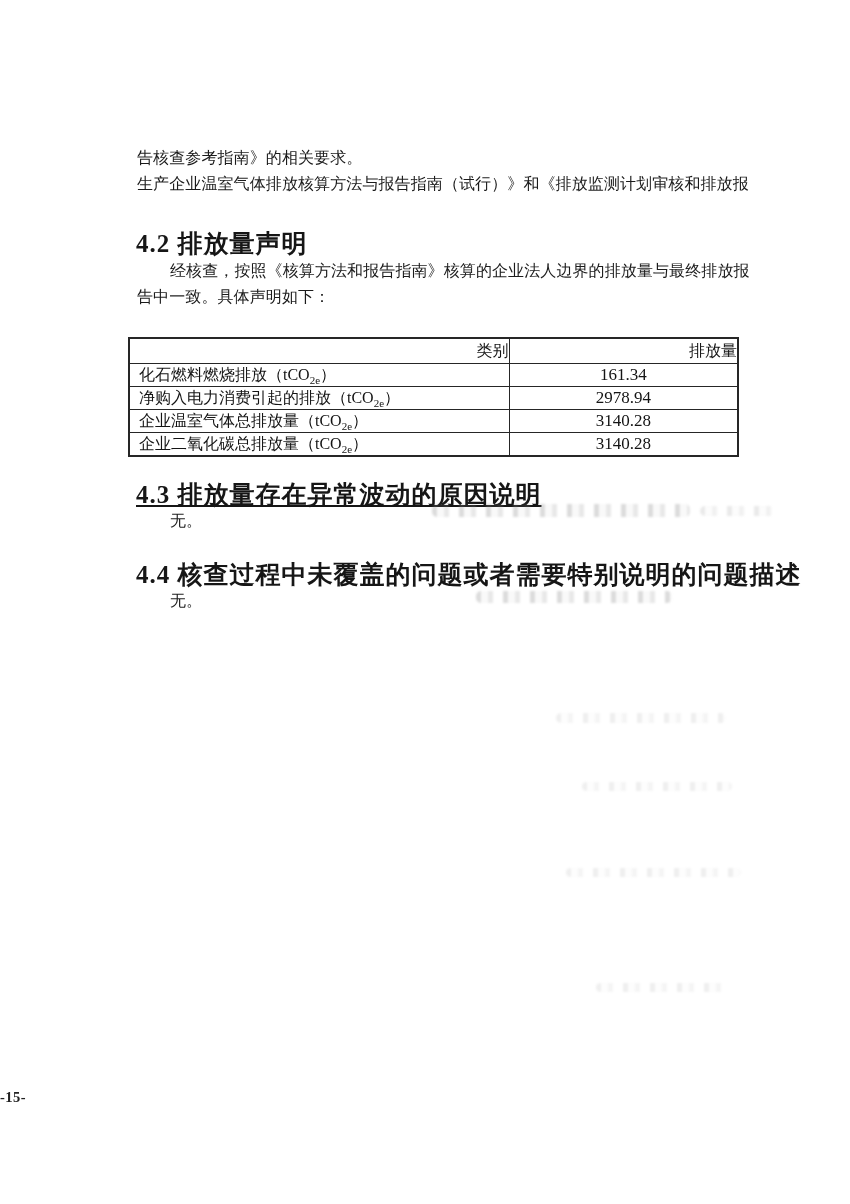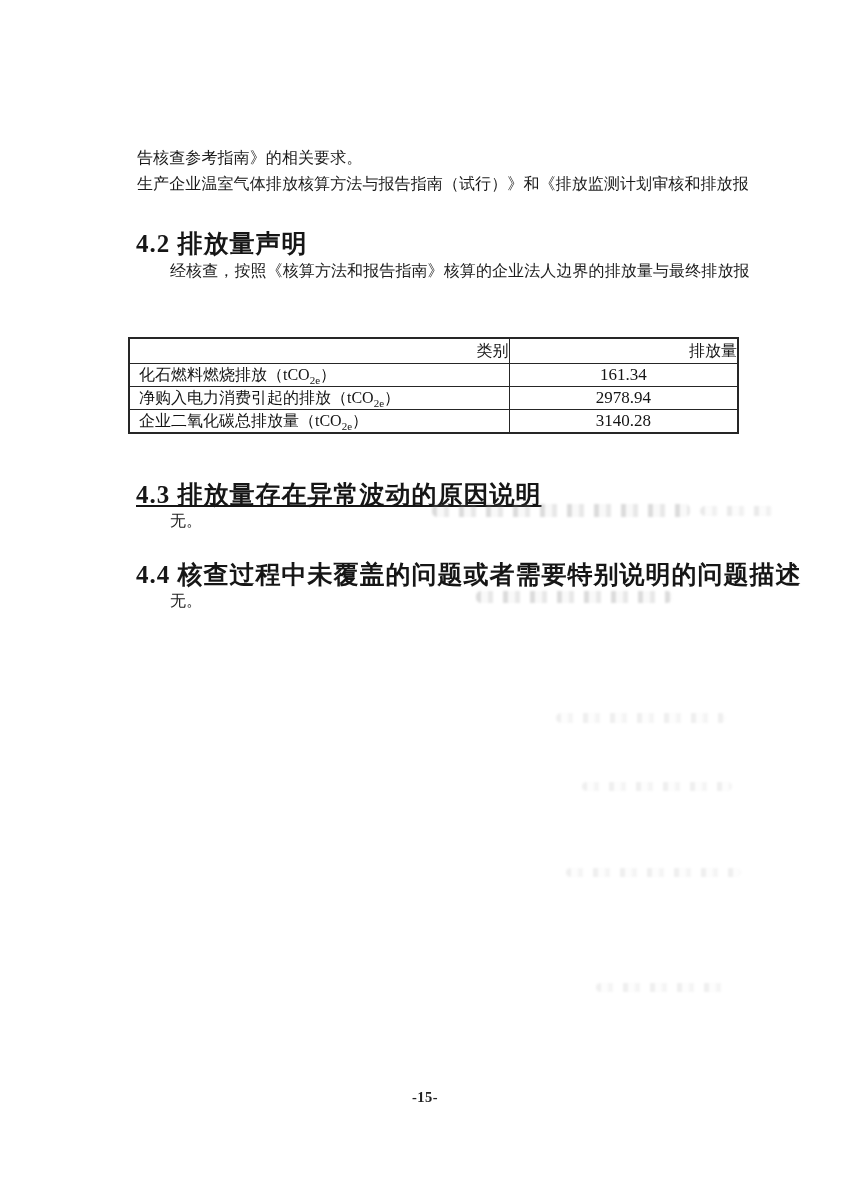--- a/index.html
+++ b/index.html
@@ -66,21 +66,21 @@
     padding: 0;
     font-size: 17px;
   }
   .latin { letter-spacing: 0; }
   sub.unit-sub { font-size: 11px; line-height: 0; letter-spacing: 0; }
   .footer {
     position: absolute;
     left: 0;
     top: 1089px;
     width: 850px;
-    text-align: center;
+    text-align: left;
     font-size: 14.5px;
     font-weight: bold;
     letter-spacing: 0.5px;
     color: #222;
   }
   
   .artifact {
     position: absolute;
     border-radius: 5px;
     filter: blur(1.3px);
@@ -99,20 +99,21 @@
 
   <p class="para" style="left:137px; top:145px;">
     <span class="line">告核查参考指南》的相关要求。</span>
     <span class="line">生产企业温室气体排放核算方法与报告指南（试行）》和《排放监测计划审核和排放报</span>
   </p>
 
   <h2 class="heading" style="left:136px; top:227px;">4.2 排放量声明</h2>
 
   <p class="para" style="left:137px; top:258px;">
     <span class="line indent">经核查，按照《核算方法和报告指南》核算的企业法人边界的排放量与最终排放报</span>
+    <span class="line">告中一致。具体声明如下：</span>
   </p>
 
   <table class="emission">
     <colgroup>
         <col style="width:380px">
         <col style="width:229px">
       </colgroup>
     <thead>
       <tr>
         <th>类别</th>
@@ -120,20 +121,24 @@
       </tr>
     </thead>
     <tbody>
       <tr>
         <td class="cat"><span>化石燃料燃烧排放</span><span>（</span><span class="latin">tCO</span><sub class="unit-sub latin">2e</sub><span>）</span></td>
         <td class="val">161.34</td>
       </tr>
       <tr>
         <td class="cat"><span>净购入电力消费引起的排放</span><span>（</span><span class="latin">tCO</span><sub class="unit-sub latin">2e</sub><span>）</span></td>
         <td class="val">2978.94</td>
+      </tr>
+      <tr>
+        <td class="cat"><span>企业温室气体总排放量</span><span>（</span><span class="latin">tCO</span><sub class="unit-sub latin">2e</sub><span>）</span></td>
+        <td class="val">3140.28</td>
       </tr>
       <tr>
         <td class="cat"><span>企业二氧化碳总排放量</span><span>（</span><span class="latin">tCO</span><sub class="unit-sub latin">2e</sub><span>）</span></td>
         <td class="val">3140.28</td>
       </tr>
     </tbody>
   </table>
 
   <h2 class="heading" style="left:136px; top:478px;text-decoration:underline;">4.3 排放量存在异常波动的原因说明</h2>
   <p class="answer" style="left:170px; top:511px;">无。</p>

